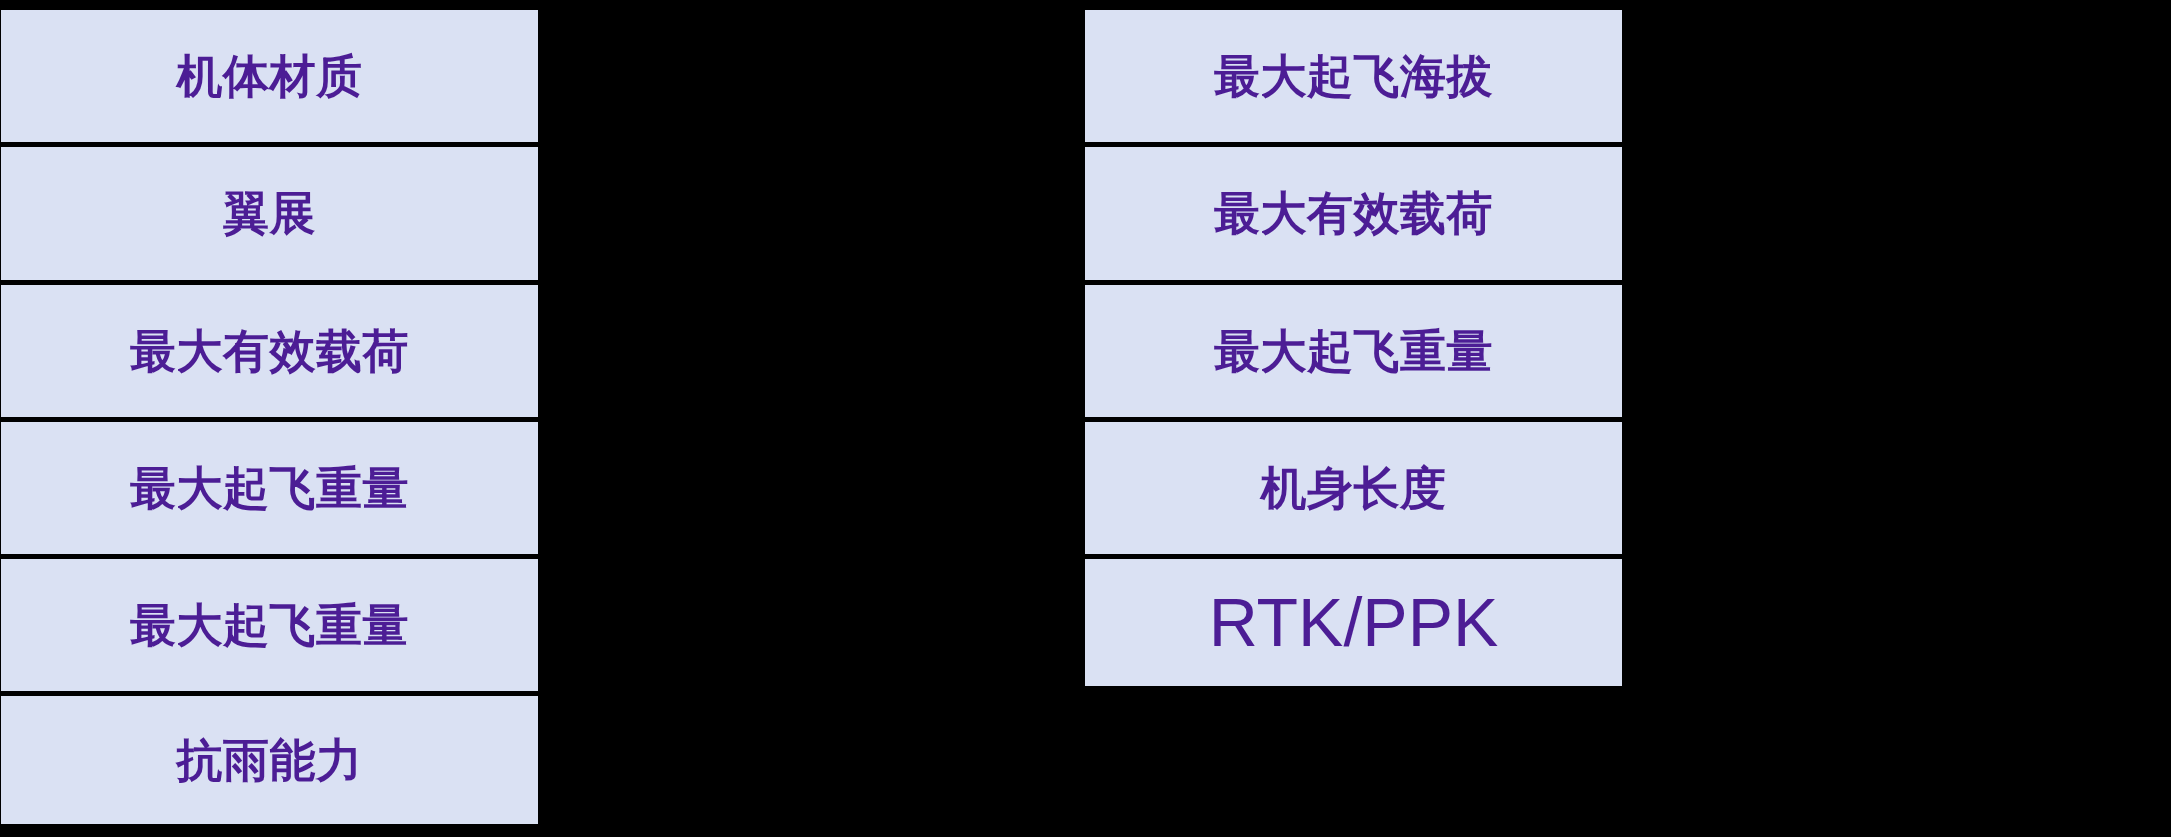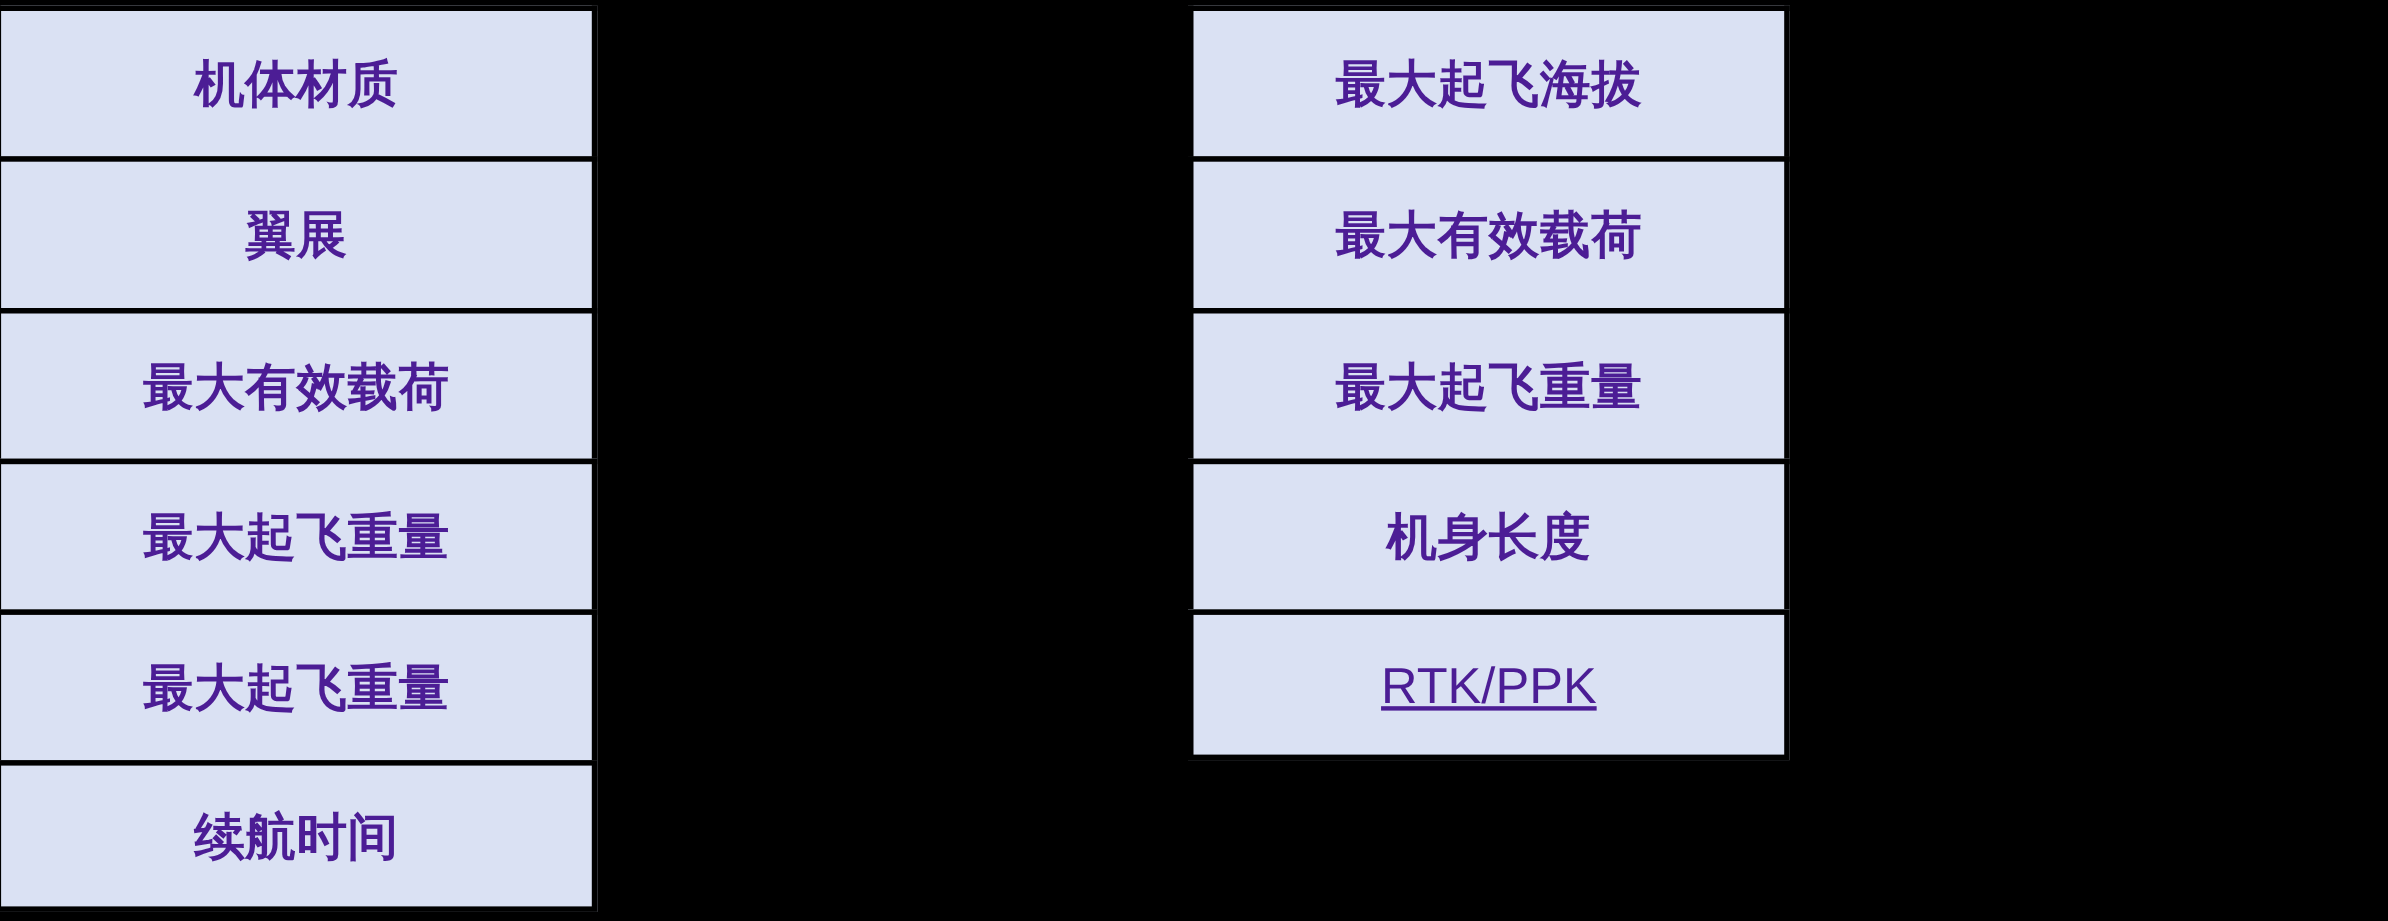--- a/index.html
+++ b/index.html
@@ -64,23 +64,22 @@
     font-weight: bold;
     line-height: 1.05;
     letter-spacing: 0.5px;
     text-align: center;
     white-space: nowrap;
   }
 
   
   .spec-cell-label.is-latin {
     font-weight: normal;
-    font-size: 46px;
+    font-size: 68px;
     letter-spacing: 0px;
-    text-decoration: underline;
   }
 </style>
 </head>
 <body>
 
 <div id="canvas">
 
   <div class="spec-column" id="column-left">
     <div class="spec-cell">
       <span class="spec-cell-label">机体材质</span>
@@ -91,21 +90,21 @@
     <div class="spec-cell">
       <span class="spec-cell-label">最大有效载荷</span>
     </div>
     <div class="spec-cell">
       <span class="spec-cell-label">最大起飞重量</span>
     </div>
     <div class="spec-cell">
       <span class="spec-cell-label">最大起飞重量</span>
     </div>
     <div class="spec-cell">
-      <span class="spec-cell-label">续航时间</span>
+      <span class="spec-cell-label">抗雨能力</span>
     </div>
   </div>
 
   <div class="spec-column" id="column-right">
     <div class="spec-cell">
       <span class="spec-cell-label">最大起飞海拔</span>
     </div>
     <div class="spec-cell">
       <span class="spec-cell-label">最大有效载荷</span>
     </div>

